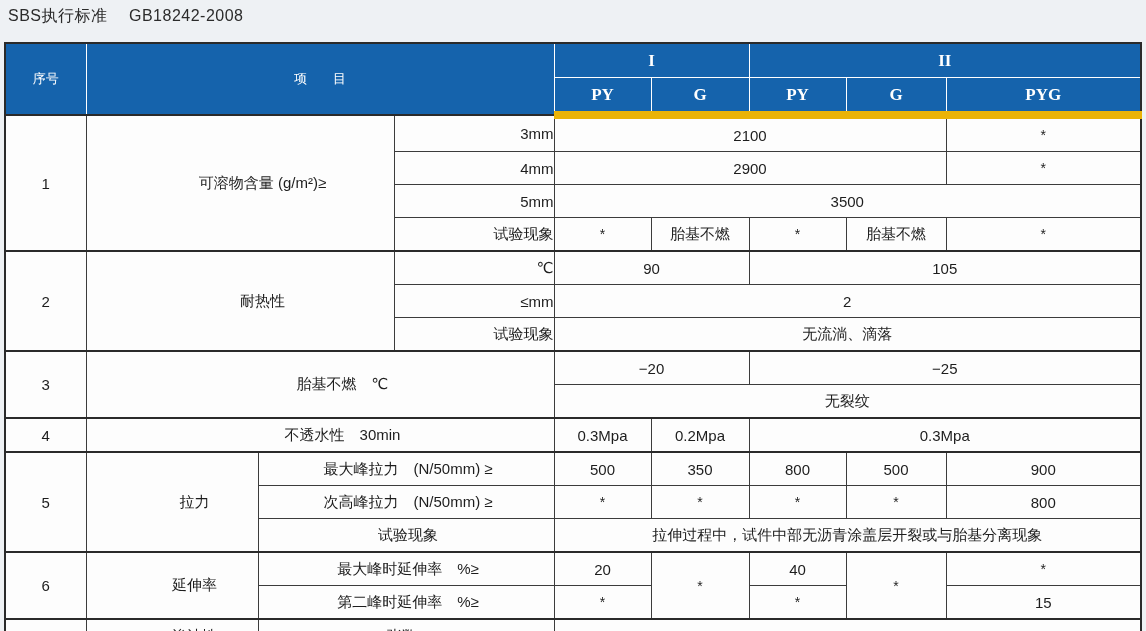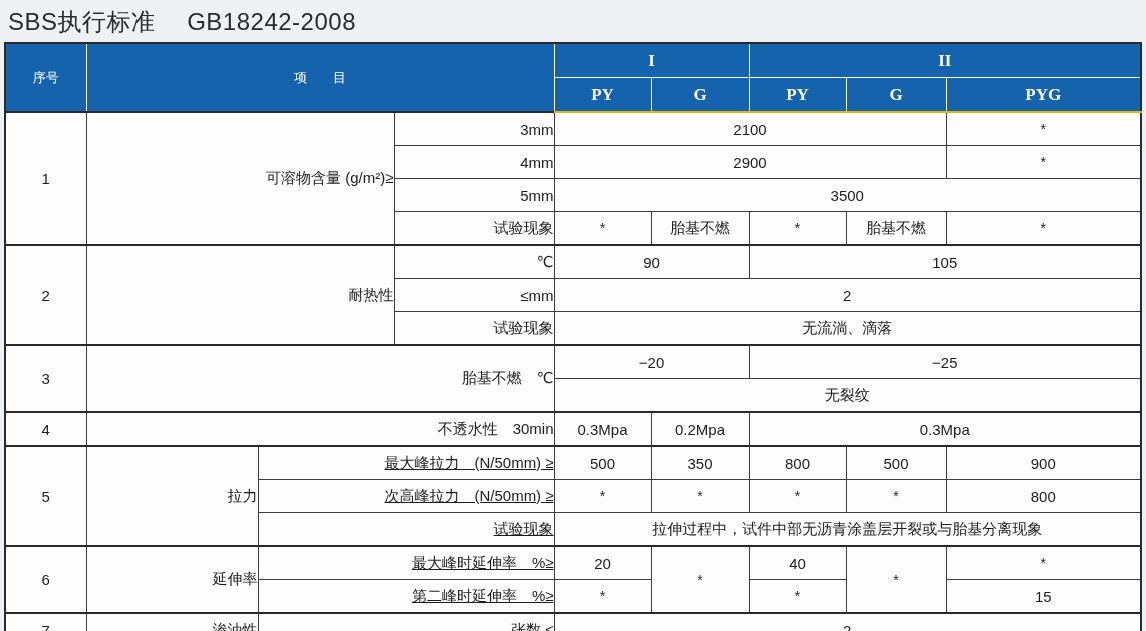--- a/index.html
+++ b/index.html
@@ -5,21 +5,21 @@
   html, body {
     margin: 0; padding: 0;
     width: 1146px; height: 631px;
     background: #eef1f4;
     font-family: "Liberation Sans", "DejaVu Sans", sans-serif;
     color: #1d1d1d;
     overflow: hidden;
   }
   .title {
     padding: 6px 0 0 8px;
-    font-size: 24px;
+    font-size: 16px;
     color: #2b2b2b;
     letter-spacing: 0.5px;
     height: 28px;
   }
   table.spec {
     border-collapse: collapse;
     table-layout: fixed;
     width: 1136px;
     margin: 8px 0 0 4px;
     border: 2px solid #2a2a2a;
@@ -40,25 +40,25 @@
     color: #ffffff;
     border: 1px solid #ffffff;
     height: 33px;
     font-size: 13px;
   }
   thead td.latin {
     font-family: "Liberation Serif", "DejaVu Serif", serif;
     font-weight: bold;
     font-size: 17px;
   }
-  thead tr.hdr-sub td { border-bottom: 2px solid #eab308; }
+  thead tr.hdr-sub td { border-bottom: 8px solid #eab308; }
   tbody tr.grp > td { border-top: 2px solid #2a2a2a; }
-  td.item { text-align: right; padding-left: 45px; margin-left: 48px; }
+  td.item { text-align: center; padding-left: 45px; margin-left: 48px; }
   td.sub-a { text-align: right; padding-left: 20px; }
-  td.sub-b { text-align: right; padding-left: 4px; text-decoration: underline; }
+  td.sub-b { text-align: center; padding-left: 4px; }
   td.star { font-size: 14px; }
 </style>
 </head>
 <body>
 
 <div class="title">SBS执行标准　 GB18242-2008</div>
 
 <table class="spec">
   <colgroup>
     <col style="width:81px">

